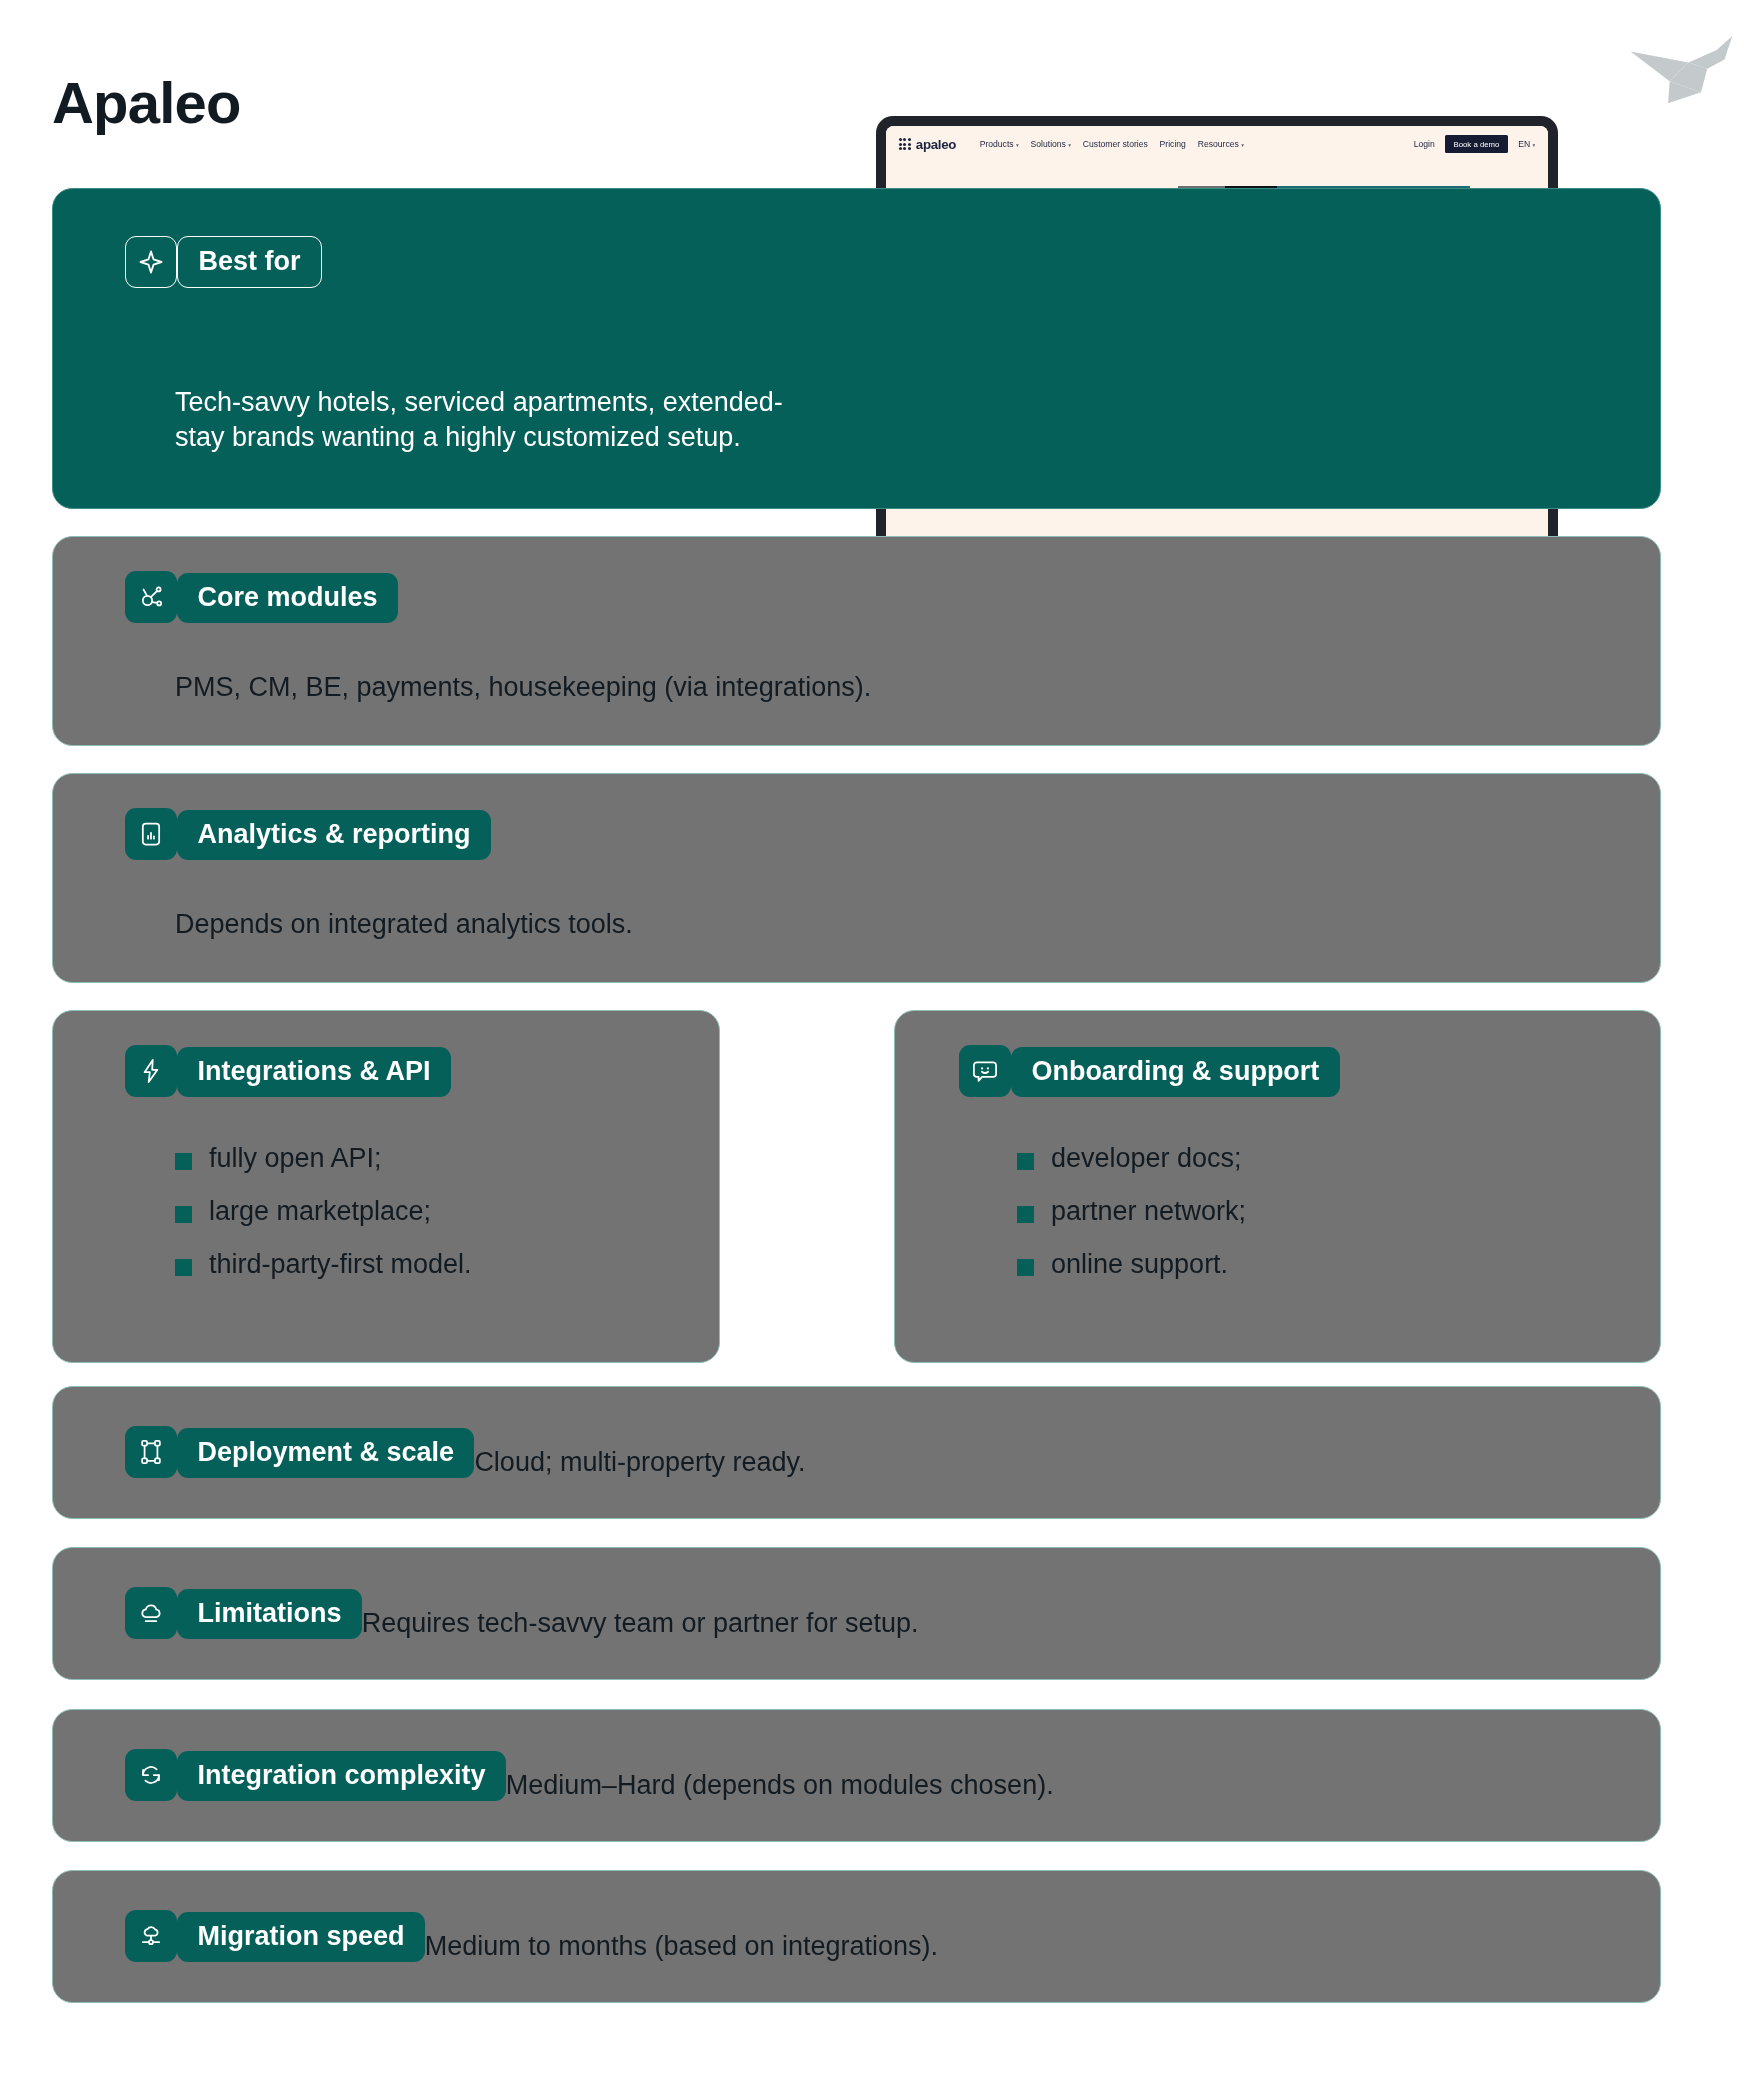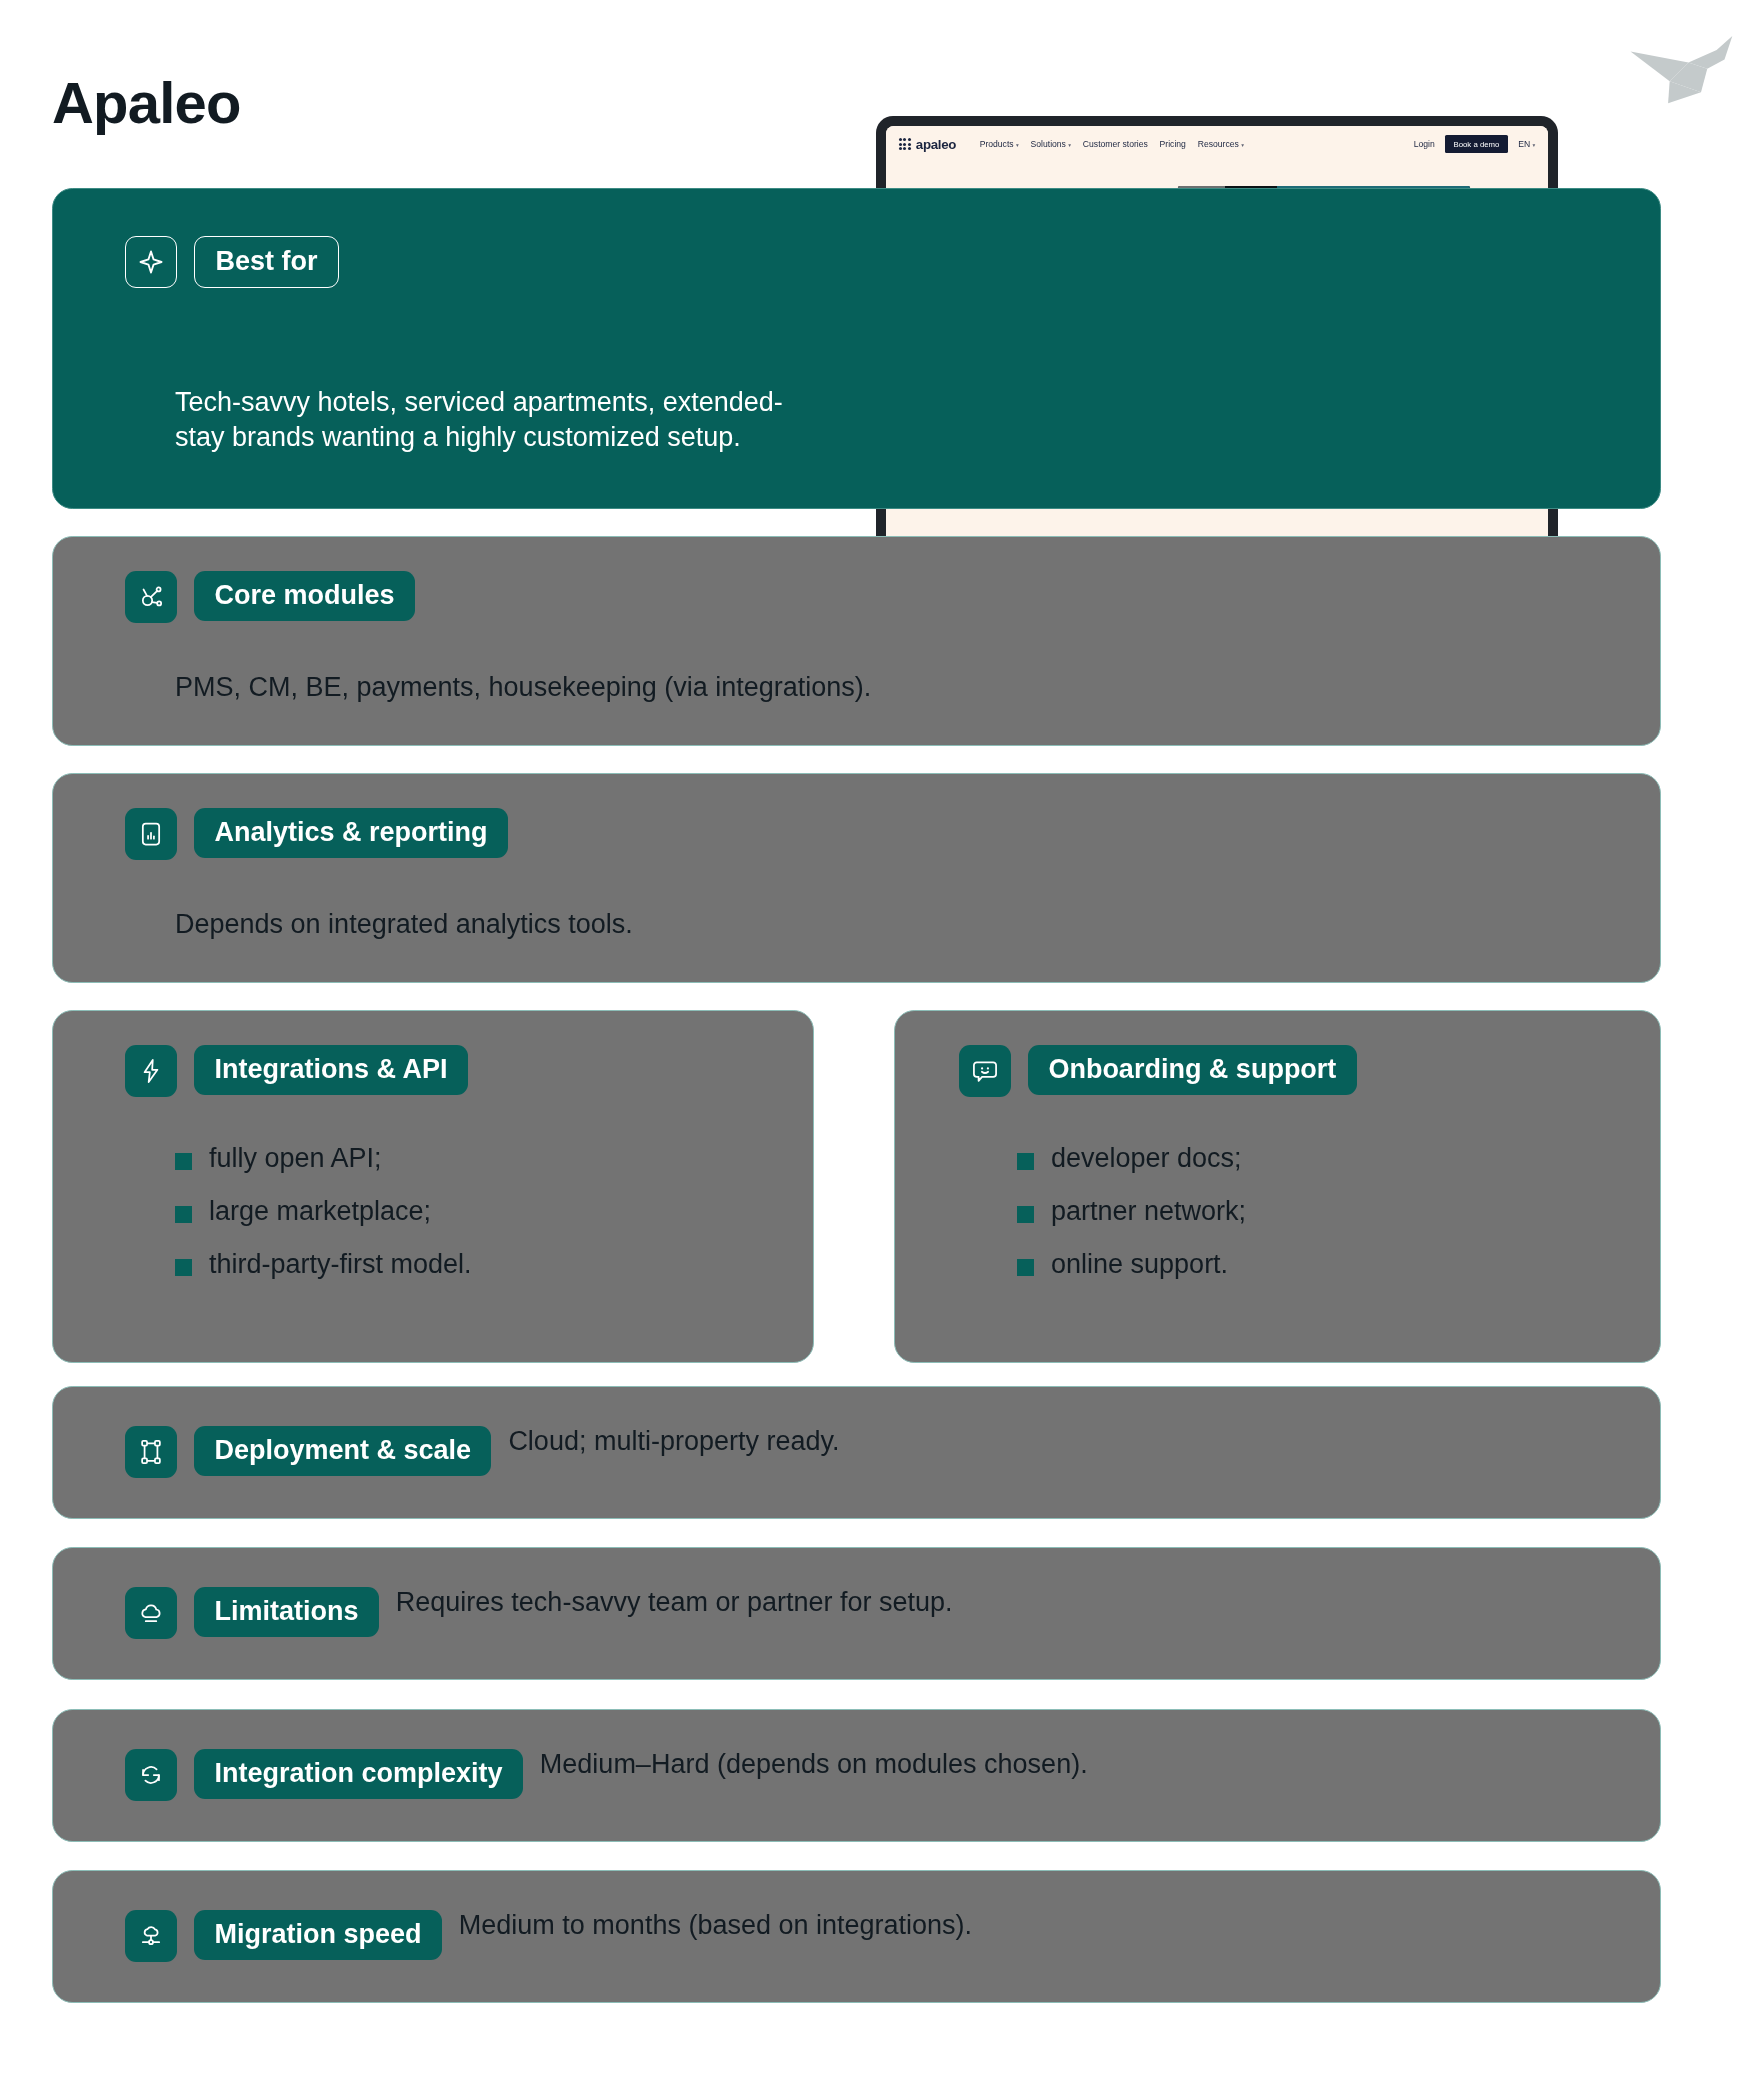--- a/index.html
+++ b/index.html
@@ -26,21 +26,21 @@
     background: #737373;
     border: 1.6px solid #8cbdb7;
     border-radius: 20.4px;
   }
   .card.filled {
     background: #06605a;
     border-color: #3d8b84;
   }
 
   
-  .badge-row { display: flex; align-items: flex-start; gap: 17px; }
+  .badge-row { display: flex; align-items: flex-end; }
   .icon-box {
     width: 52px; height: 52px; flex: 0 0 52px;
     border-radius: 11px;
     background: #06605a;
     display: flex; align-items: center; justify-content: center;
   }
   .icon-box.outline { background: transparent; border: 1.6px solid #ffffff; }
   .icon-box svg { width: 28px; height: 28px; display: block; }
 
   .pill {
@@ -309,21 +309,21 @@
           <path d="M9.5 16 V13.5"></path>
             <path d="M12 16 V11"></path>
             <path d="M14.5 16 V14"></path>
         </svg>
       </div>
       <div class="pill">Analytics &amp; reporting</div>
     </div>
     <div class="body-text" style="position:absolute; left:122px; top:133px;">Depends on integrated analytics tools.</div>
   </div>
 
-  <div class="card" style="left:52px; top:1010px; width:762px; height:353px;">
+  <div class="card" style="left:52px; top:1010px; width:668px; height:353px;">
     <div class="badge-row" style="position:absolute; left:72px; top:34px;">
       <div class="icon-box">
         <svg viewBox="0 0 24 24" fill="none" stroke="#fff" stroke-width="1.5" stroke-linejoin="round">
           <path d="M13.5 2.5 L6.5 13 H11 L10 21.5 L17.5 11 H13 Z"></path>
         </svg>
       </div>
       <div class="pill">Integrations &amp; API</div>
     </div>
     <ul class="bullets" style="position:absolute; left:122px; top:132px;">
       <li>

